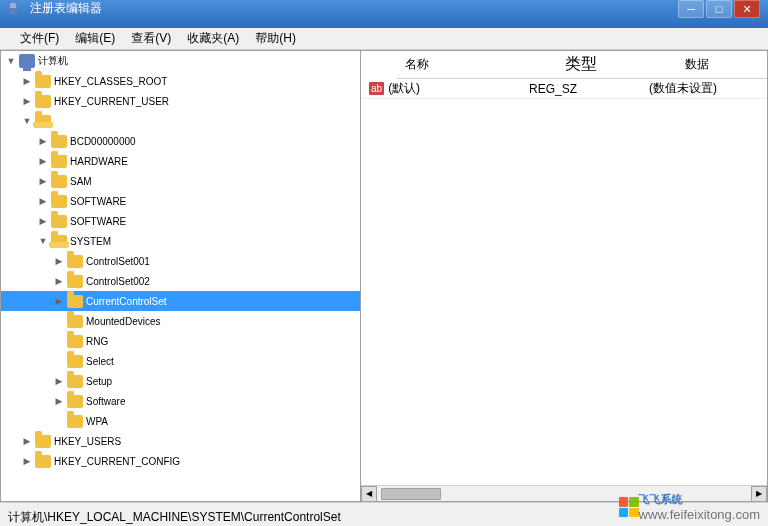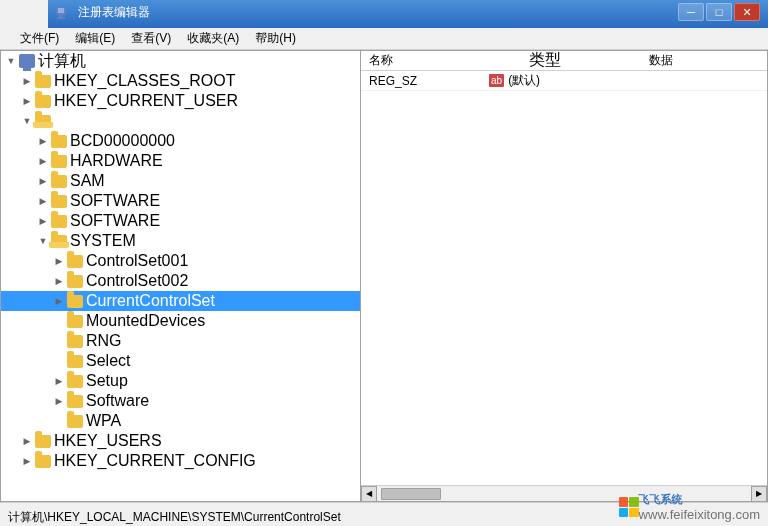--- a/index.html
+++ b/index.html
@@ -10,26 +10,25 @@
       font-size: 12px;
       background: #f0f0f0;
       overflow: hidden;
     }
 
     
     .title-bar {
       background: linear-gradient(to bottom, #4a90d9, #2a6bbf);
       height: 28px;
       display: flex;
-      align-items: flex-end;
-      padding: 7px 8px;
+      align-items: flex-start;
+      padding: 0 8px;
       color: white;
       font-size: 12px;
       user-select: none;
-      margin-left: 48px;
     }
     .title-bar-icon {
       width: 16px;
       height: 16px;
       margin-right: 6px;
       display: flex;
       align-items: center;
       justify-content: center;
     }
     .title-bar-title {
@@ -182,37 +181,38 @@
       content: '';
       position: absolute;
       bottom: -3px;
       left: 4px;
       width: 8px;
       height: 3px;
       background: #6080c0;
     }
 
     .tree-label {
-      font-size: 16px;
+      font-size: 10px;
     }
 
     
     .right-panel {
       flex: 1;
       background: white;
       display: flex;
       flex-direction: column;
     }
 
     .right-header {
       display: flex;
       background: white;
       border-bottom: 1px solid #d0d0d0;
-      height: 20px;
-      align-items: center;
+      height: 28px;
+      align-items: center;
+      margin-left: 36px;
     }
     .col-name { width: 160px; padding: 2px 8px; font-weight: normal; font-size: 12px; }
     .col-type { width: 120px; padding: 2px 8px; font-size: 16px; }
     .col-data { flex: 1; padding: 2px 8px; font-size: 12px; }
 
     .right-content {
       flex: 1;
       overflow-y: auto;
     }
     .data-row {
@@ -482,25 +482,26 @@
   </div>
 
   <div class="right-panel">
     <div class="right-header">
       <div class="col-name">名称</div>
       <div class="col-type">类型</div>
       <div class="col-data">数据</div>
     </div>
     <div class="right-content">
       <div class="data-row">
-        <div class="data-cell type">REG_SZ</div>
         <div class="data-cell name">
           <span class="ab-icon">ab</span>
           <span>(默认)</span>
         </div>
+        <div class="data-cell type">REG_SZ</div>
+        <div class="data-cell value">(数值未设置)</div>
       </div>
     </div>
     <div class="right-scrollbar">
       <div class="scrollbar-btn">◀</div>
       <div class="scrollbar-track">
         <div class="scrollbar-thumb"></div>
       </div>
       <div class="scrollbar-btn">▶</div>
     </div>
   </div>

